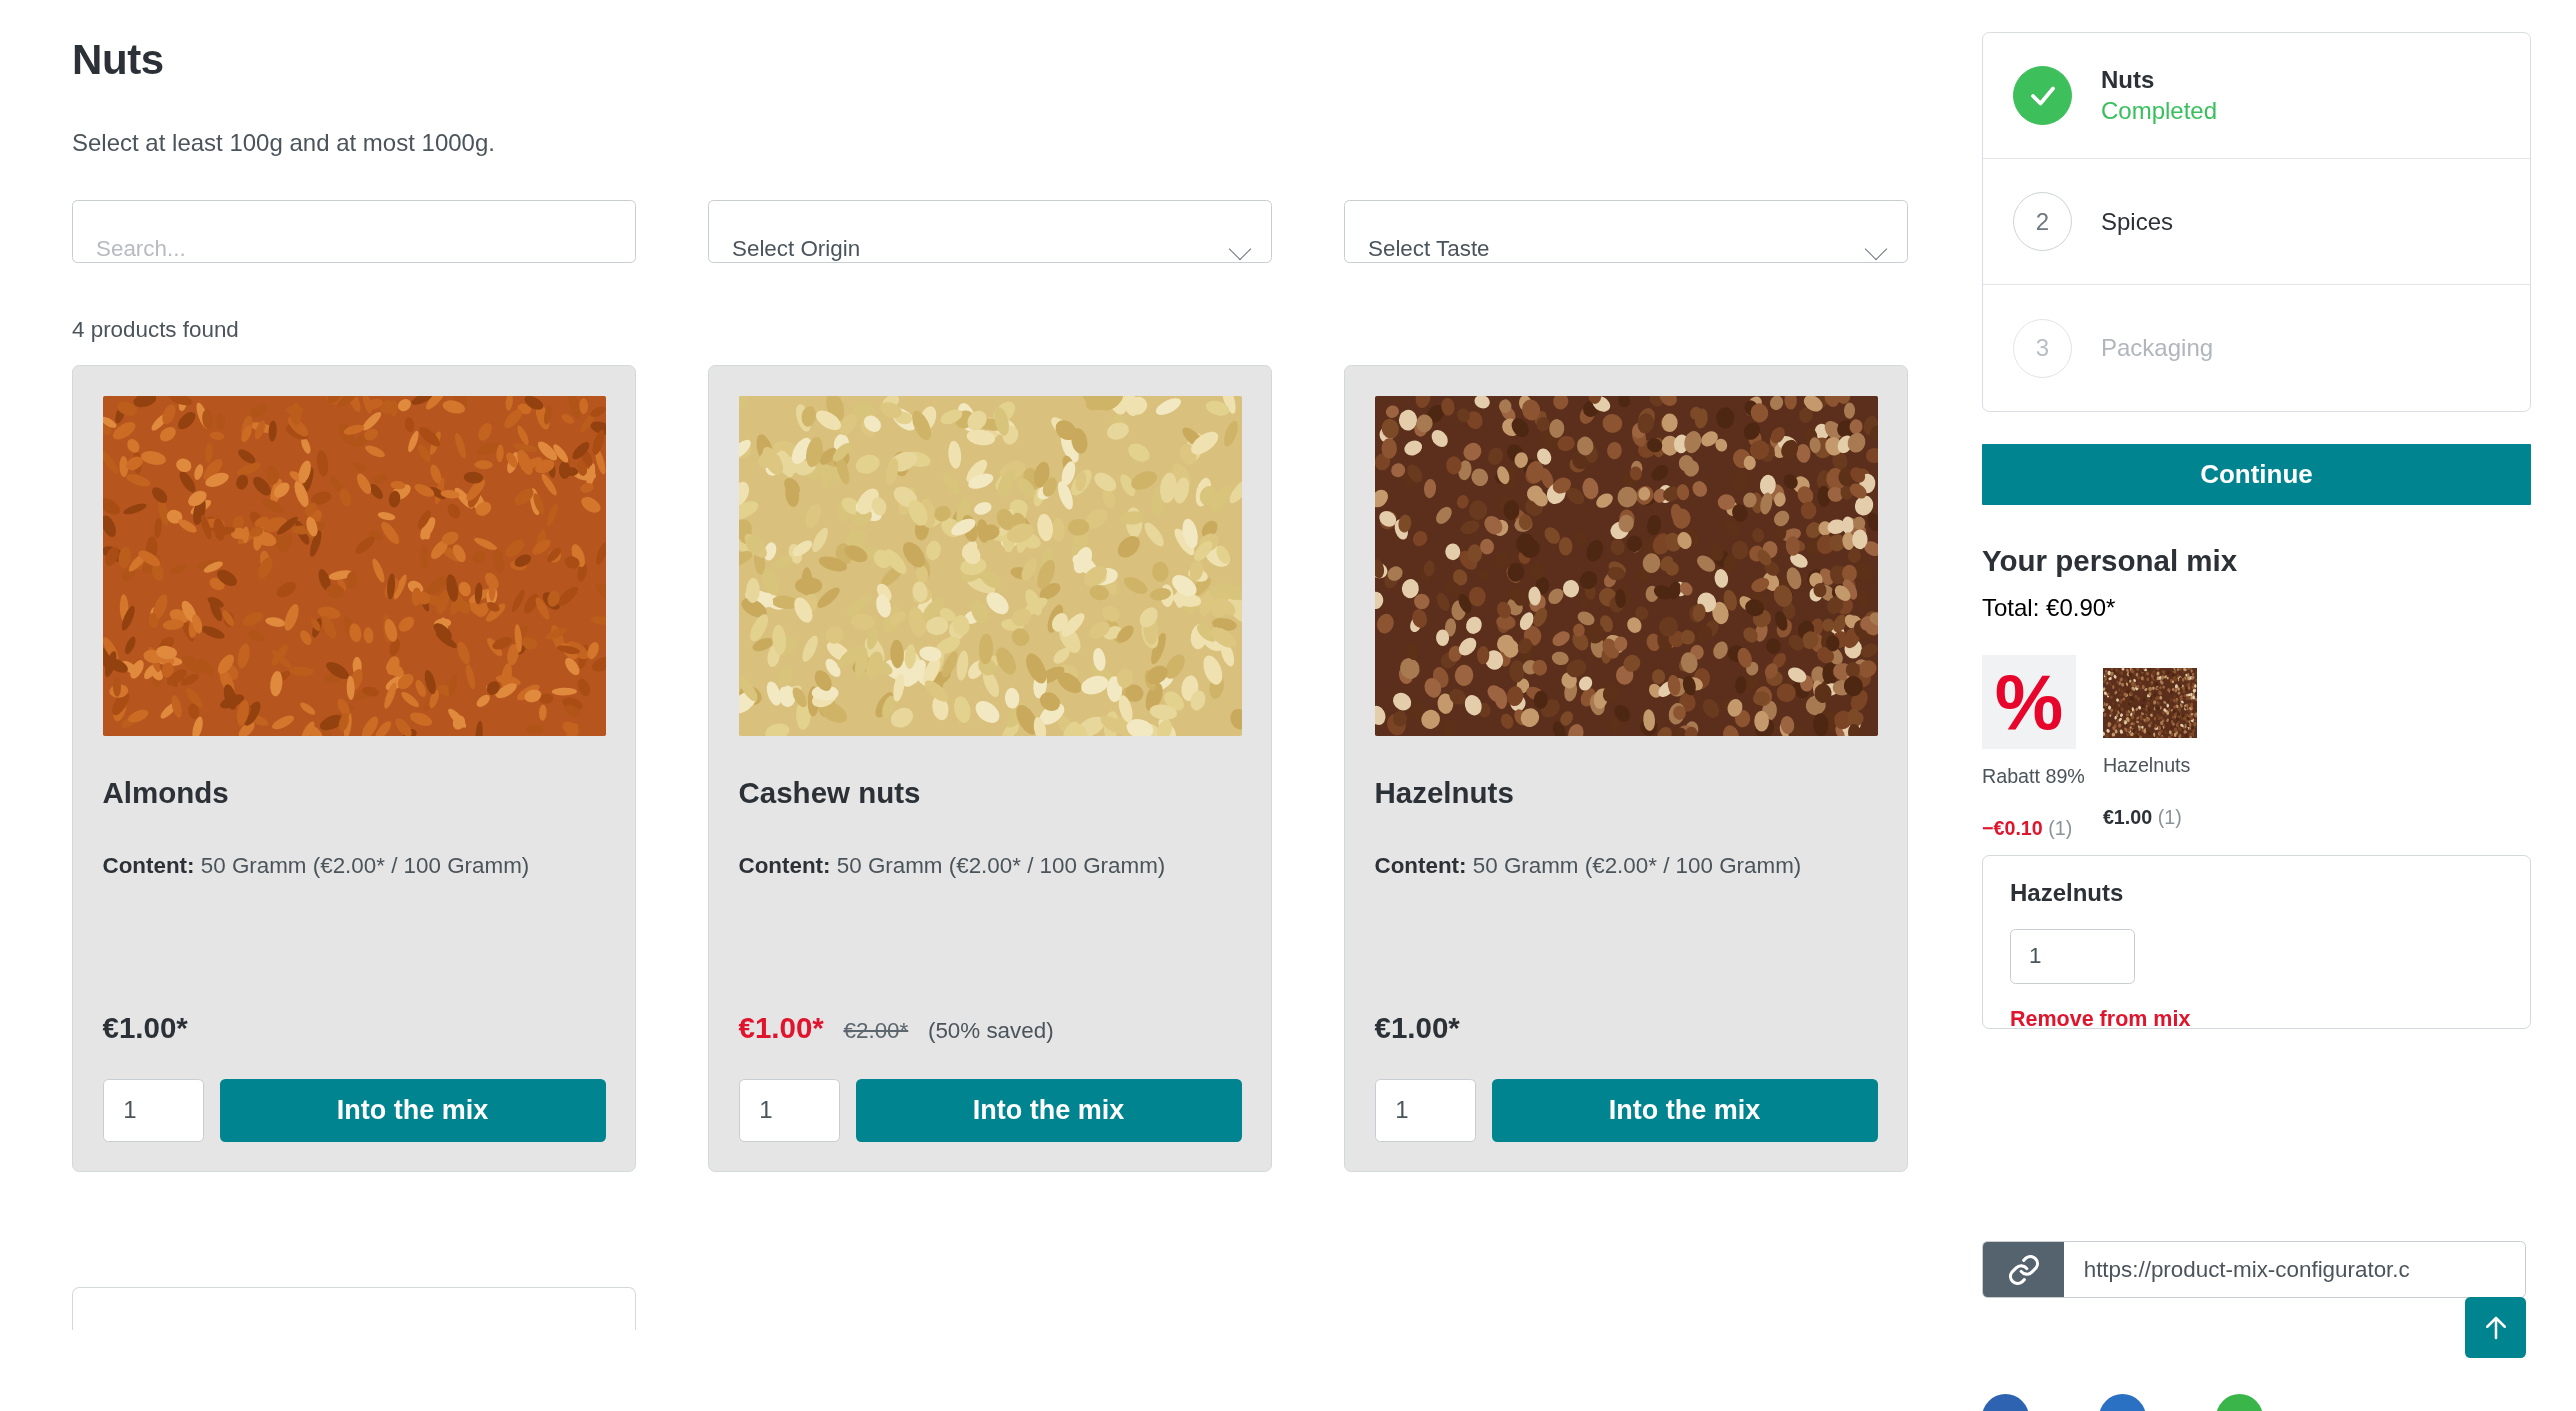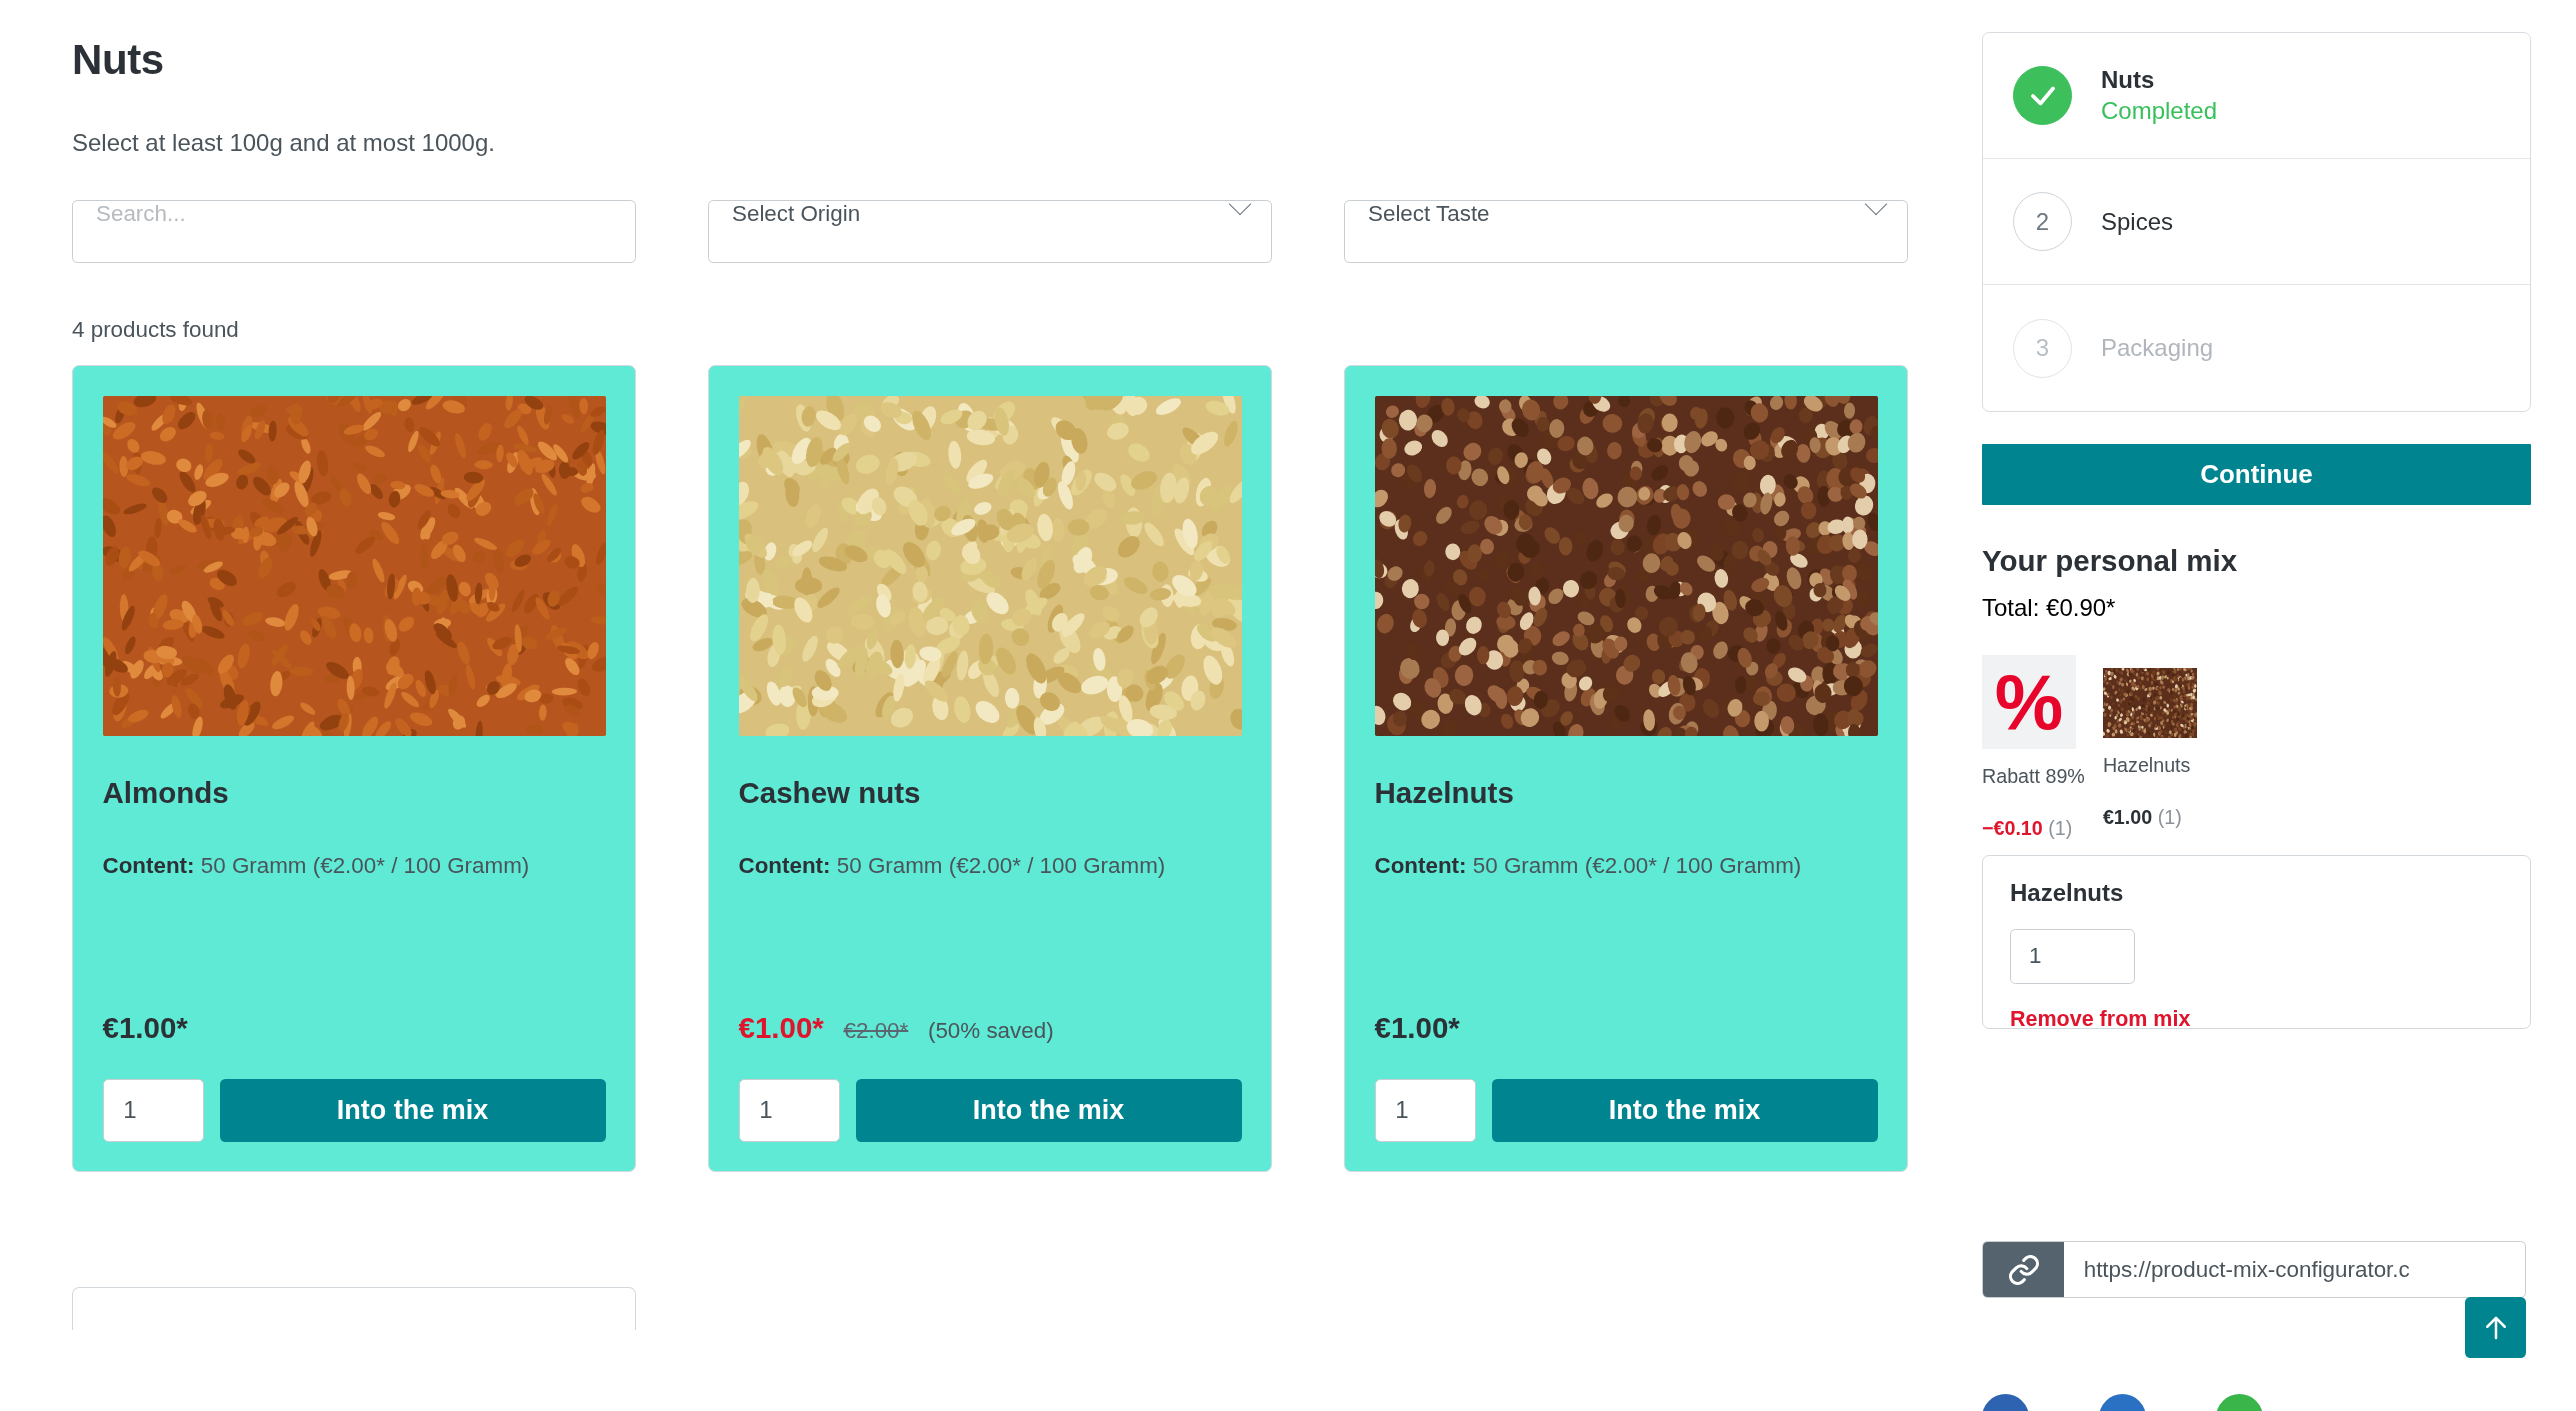--- a/index.html
+++ b/index.html
@@ -32,21 +32,21 @@
   }
 
   
   .filters { display: flex; gap: 72px; margin-bottom: 54px; }
   .field {
     height: 63px;
     border: 0.9px solid #c8cdd2;
     border-radius: 5.4px;
     background: #fff;
     display: flex;
-    align-items: flex-start;
+    align-items: flex-end;
     padding: 0 23px;
     font-size: 22.4px;
     position: relative;
   }
   .field.search { width: 564px; }
   .field.select { width: 564px; justify-content: space-between; cursor: pointer; }
   .field.search input {
     border: none; outline: none; width: 100%;
     font-size: 22.4px; font-family: inherit; color: #4a545b; background: transparent;
   }
@@ -64,21 +64,21 @@
     color: #4a545b;
     margin-bottom: 22px;
   }
 
   
   .grid { display: flex; gap: 72px; flex-wrap: wrap; }
   .card {
     width: 564px;
     border: 0.9px solid #d3d8dc;
     border-radius: 7.2px;
-    background: #5eead4;
+    background: #e5e5e5;
     padding: 29.5px;
     display: flex;
     flex-direction: column;
   }
   .card-img {
     width: 100%;
     height: 340px;
     border-radius: 1.8px;
     overflow: hidden;
     position: relative;

